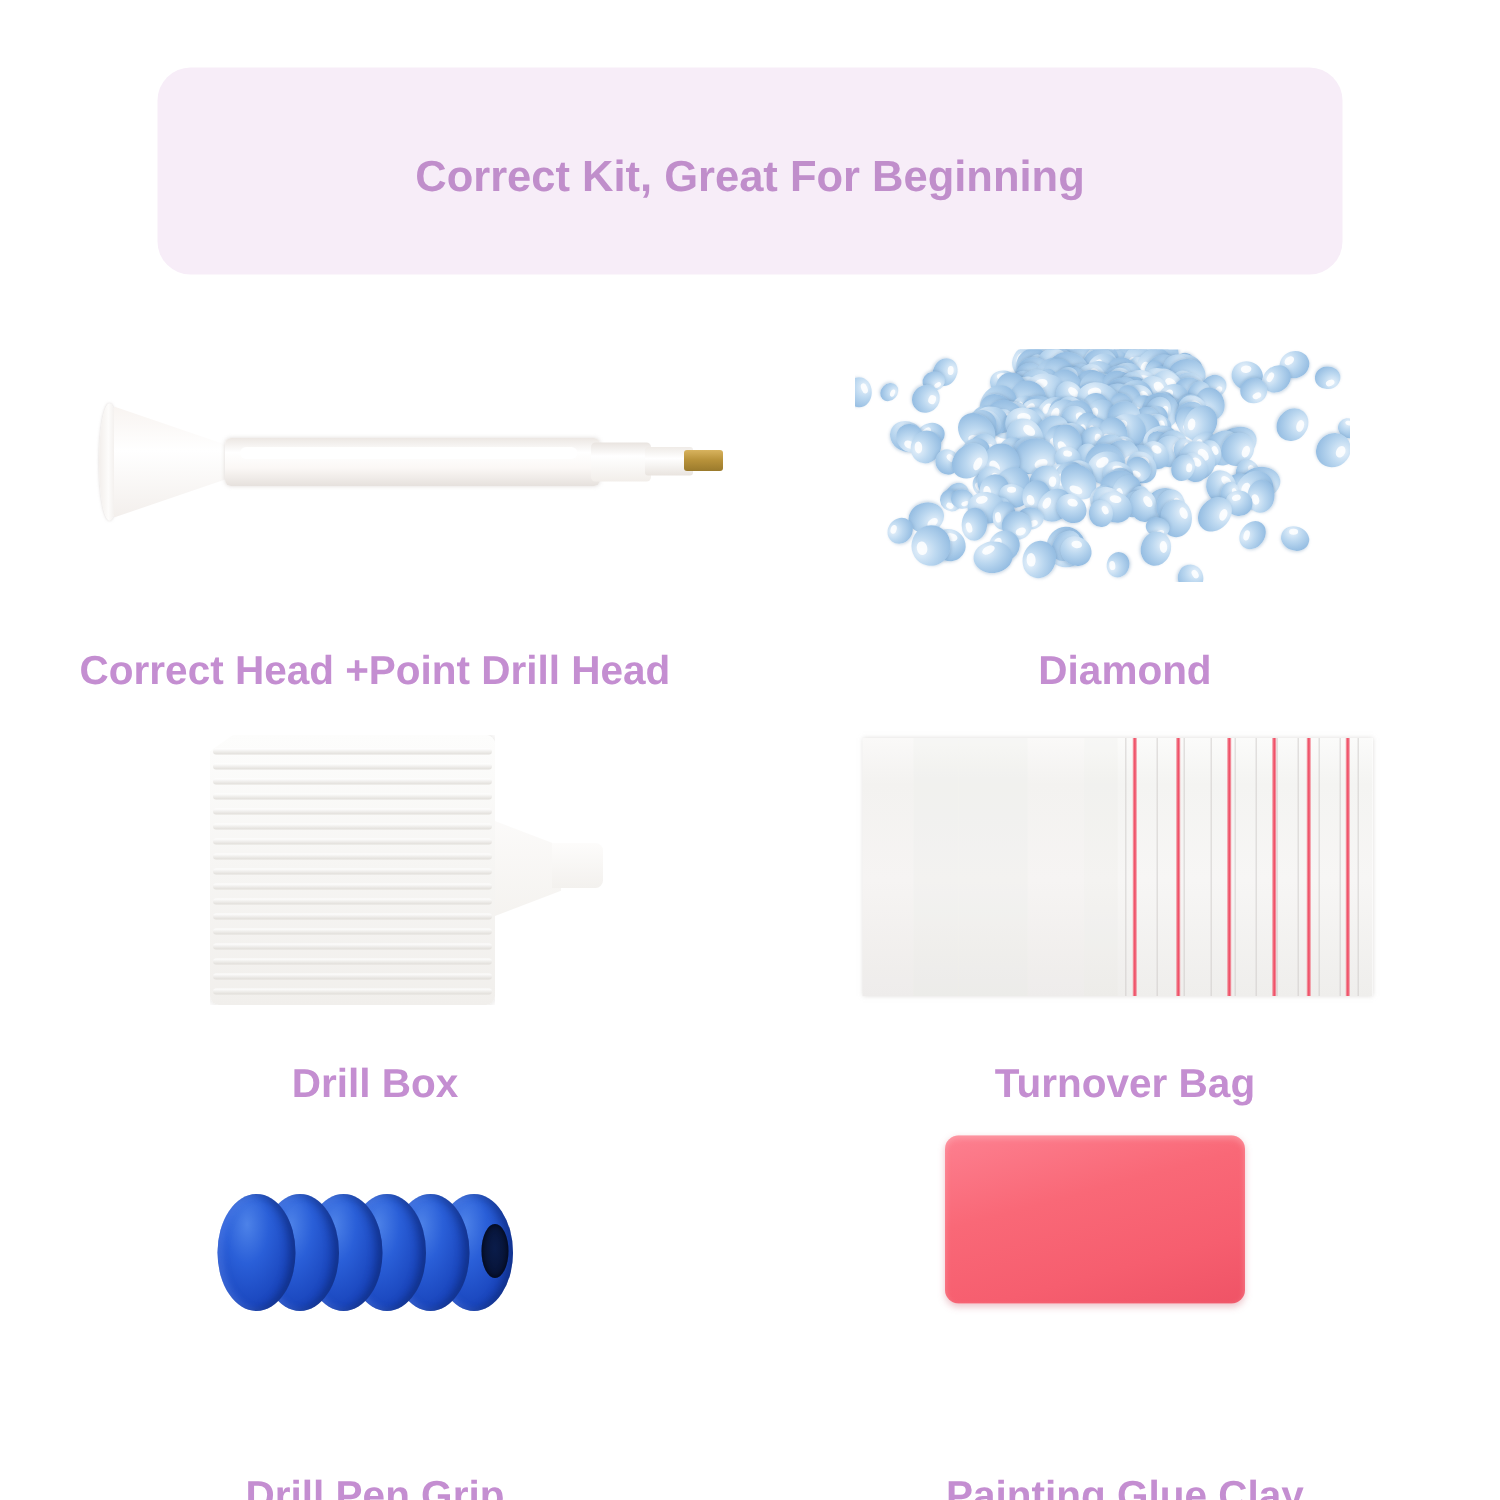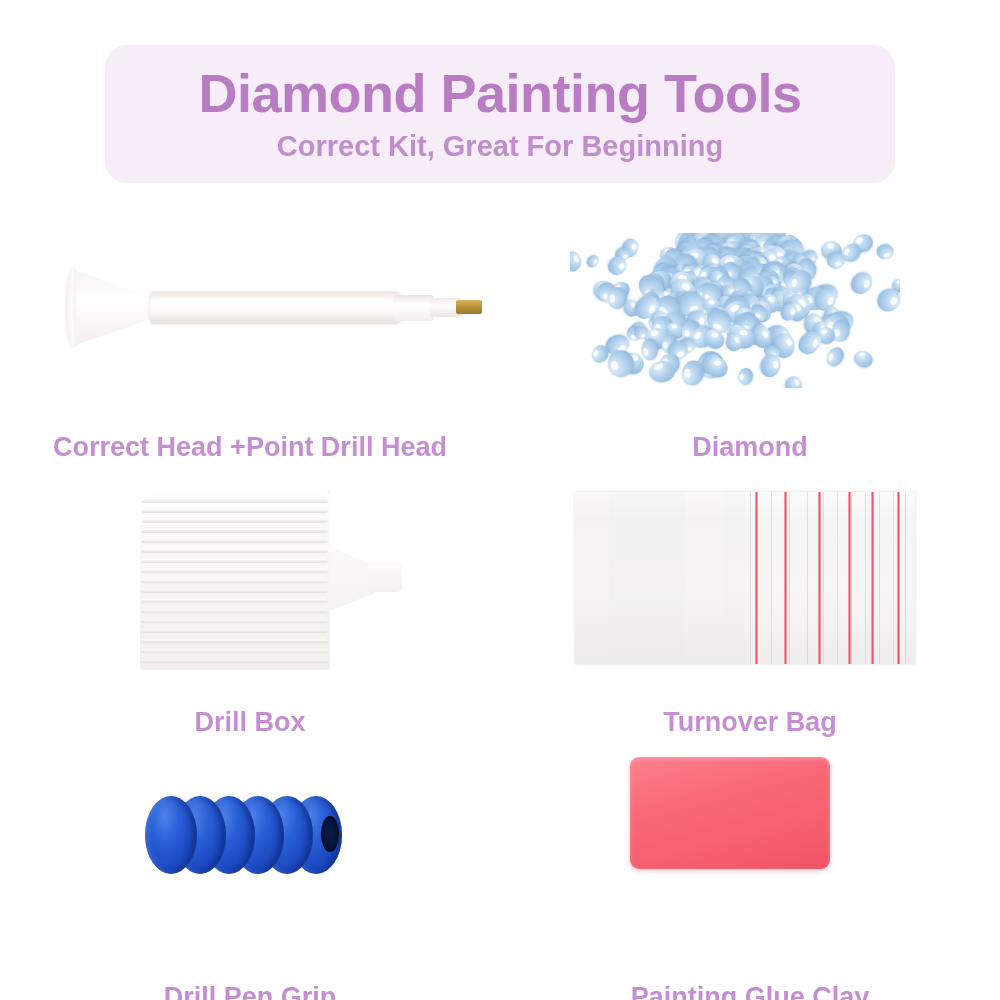--- a/index.html
+++ b/index.html
@@ -307,21 +307,20 @@
     height: 112px;
     background: linear-gradient(165deg,#fd8090 0%,#f96877 38%,#f65e6f 72%,#ef5366 100%);
     border-radius: 9px;
     box-shadow: 0 2px 5px rgba(200,90,105,.35), inset 0 2px 4px rgba(255,190,195,.45);
   }
 </style>
 </head>
 <body>
 
 <div id="header-banner">
-  <div id="page-title">Diamond Painting Tools</div>
   <div id="page-subtitle">Correct Kit, Great For Beginning</div>
 </div>
 
 <div id="product-grid">
 
   <div class="product-row row-2">
 
     <div class="product-cell">
       <div class="product-media">
         <div id="drillbox-wrap">

